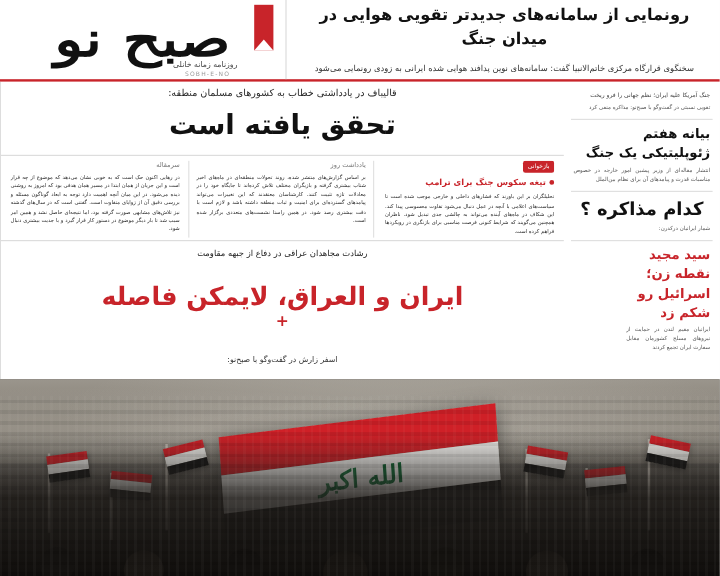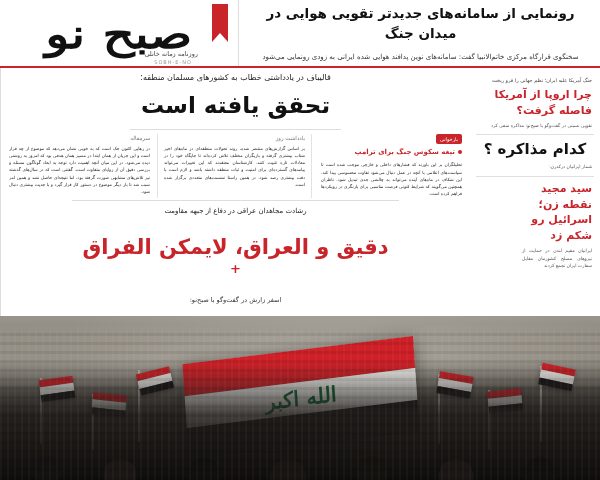--- a/index.html
+++ b/index.html
@@ -73,21 +73,20 @@
 
   
   .body-grid{
     display:flex;flex-direction:row-reverse;
     height:248px;
   }
   .col-main{
     flex:1;
     display:flex;flex-direction:column;
     border-left:1px solid #ddd;
-    align-items:center;
   }
   .col-side{
     width:118px;
     padding:4px 6px 0 6px;
     background:#fff;
   }
 
   
   .hero{
     padding:4px 10px 6px 10px;
@@ -286,36 +285,39 @@
           <div class="mini-head red">
             <span class="bullet-red"></span><span>تیغه سکوس جنگ برای ترامپ</span>
           </div>
           <div>تحلیلگران بر این باورند که فشارهای داخلی و خارجی موجب شده است تا سیاست‌های اعلامی با آنچه در عمل دنبال می‌شود تفاوت محسوسی پیدا کند. این شکاف در ماه‌های آینده می‌تواند به چالشی جدی تبدیل شود. ناظران همچنین می‌گویند که شرایط کنونی فرصت مناسبی برای بازنگری در رویکردها فراهم کرده است.</div>
         </div>
 
       </div>
 
       <div class="redbar">
         <div class="redbar-kicker">رشادت مجاهدان عراقی در دفاع از جبهه مقاومت</div>
-        <div class="redbar-title">دقیق و العراق، لایمکن الفراق</div>
+        <div class="redbar-title">ایران و العراق، لایمکن فاصله</div>
         <div class="redbar-plus">+</div>
         <div class="redbar-sub">اسفر زارش در گفت‌وگو با صبح‌نو:</div>
         <div class="redbar-sub">تغییر هندسه قدرت در منطقه به سود محور مقاومت</div>
       </div>
 
     </div>
 
     <div class="col-side">
 
       <div class="side-item">
         <div class="side-lead">جنگ آمریکا علیه ایران؛ نظم جهانی را فرو ریخت</div>
-        <div class="side-title red">چرا اروپا از آمریکا فاصله گرفت؟</div>
         <div class="side-note">تقویی نسبتی در گفت‌وگو با صبح‌نو: مذاکره منفی کرد</div>
       </div>
 
+      <div class="side-item">
+        <div class="side-title">بیانه هفتم ژئوپلیتیکی یک جنگ</div>
+        <div class="side-note">انتشار مقاله‌ای از وزیر پیشین امور خارجه در خصوص مناسبات قدرت و پیامدهای آن برای نظام بین‌الملل</div>
+      </div>
 
       <div class="side-item">
         <div class="side-q">کدام مذاکره ؟</div>
         <div class="side-note">شمار ایرانیان درکدرن:</div>
       </div>
 
       <div class="side-item">
         <div class="side-title red">سید مجید نقطه زن؛ اسرائیل رو شکم زد</div>
         <div class="side-note">ایرانیان مقیم لندن در حمایت از نیروهای مسلح کشورمان مقابل سفارت ایران تجمع کردند</div>
       </div>

